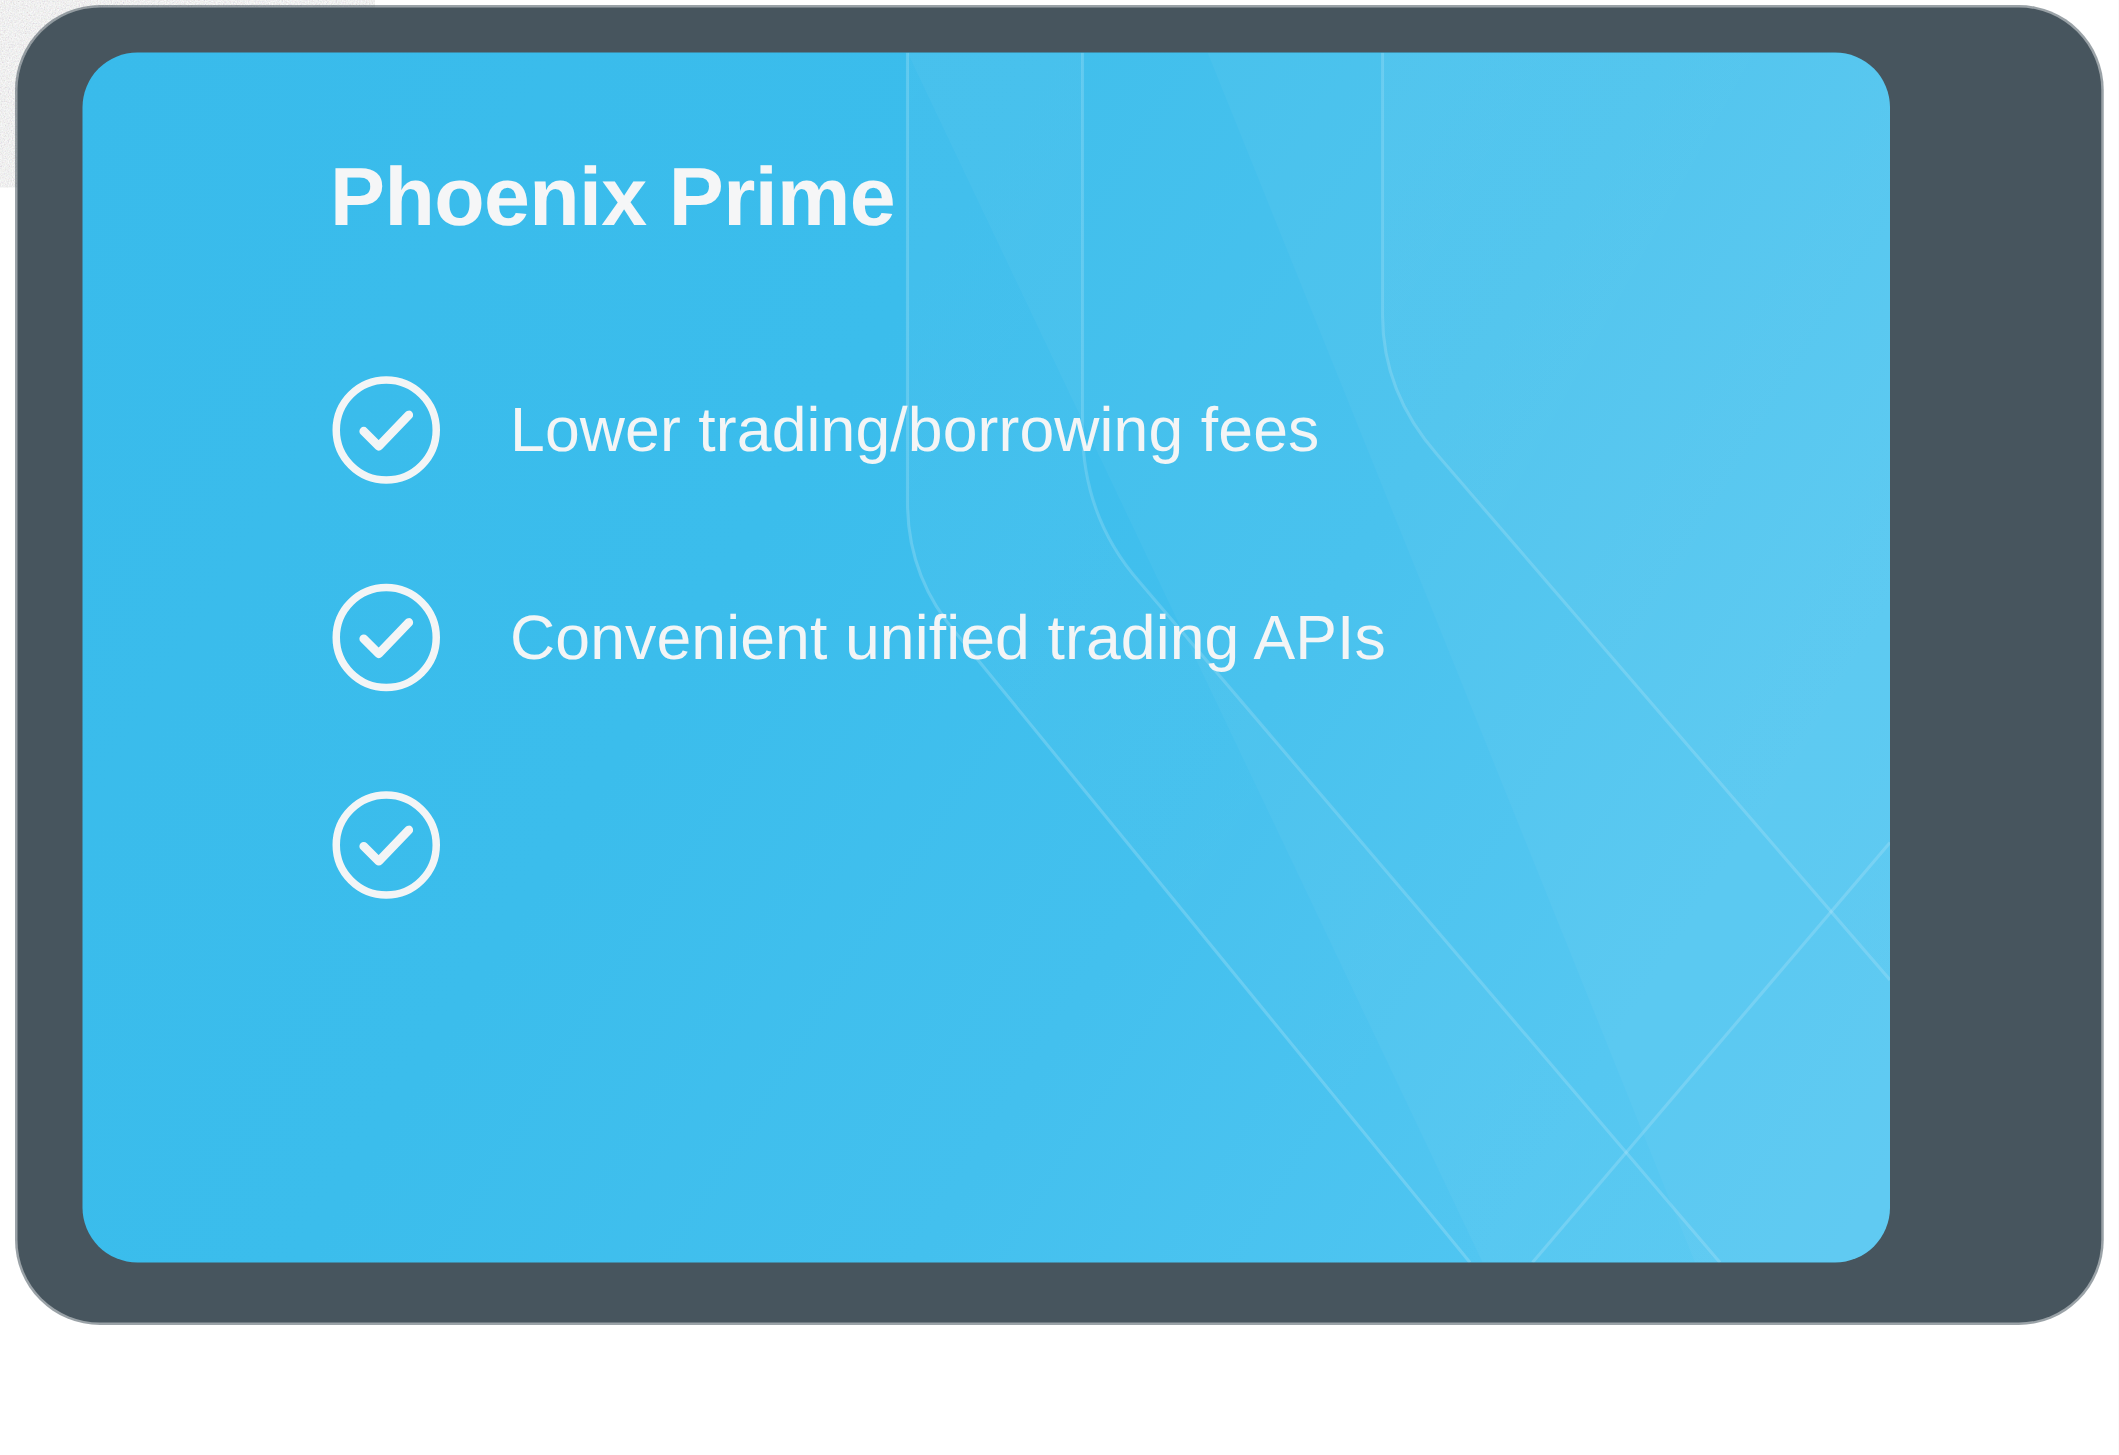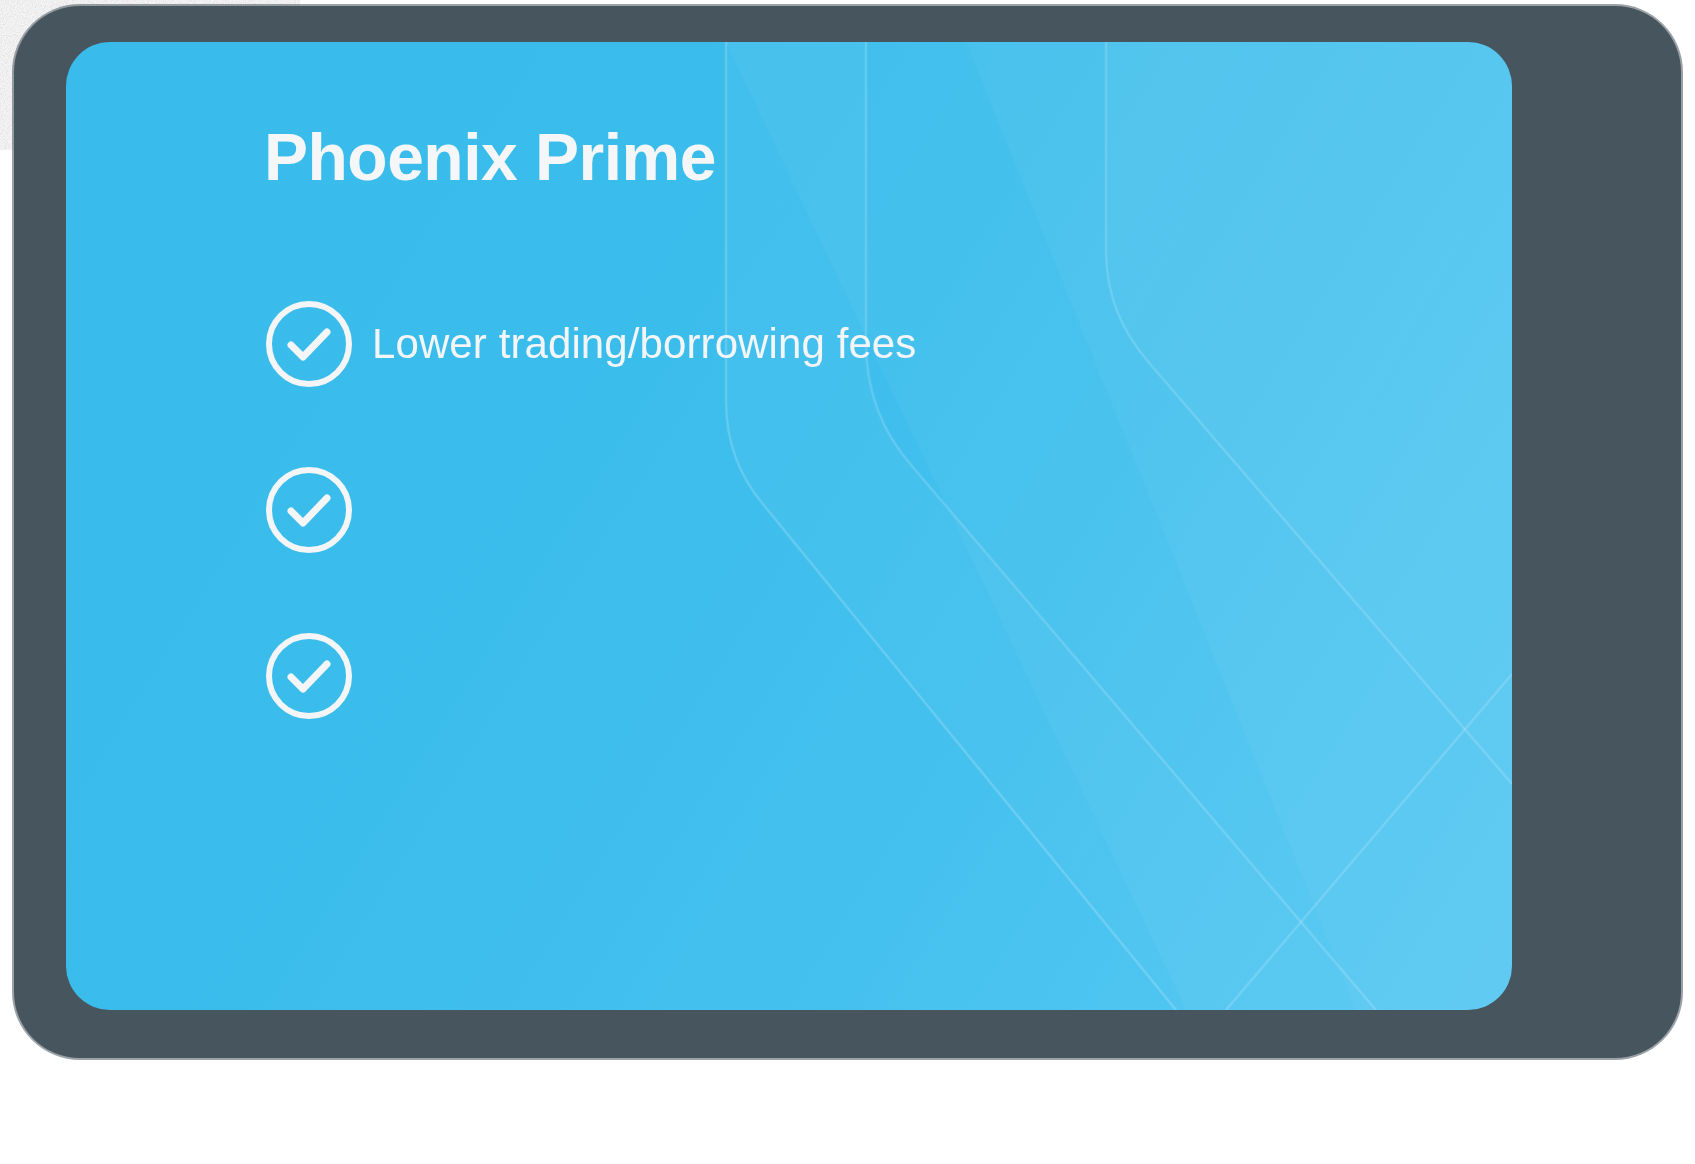--- a/index.html
+++ b/index.html
@@ -91,22 +91,22 @@
   }
   .feature-row:last-child { margin-bottom: 0; }
 
   .check-icon {
     width: 90px;
     height: 90px;
     flex: 0 0 90px;
     display: block;
   }
   .feature-label {
-    margin-left: 18px;
-    font-size: 42px;
+    margin-left: 54px;
+    font-size: 50px;
     color: #f3f5f6;
     line-height: 1;
     letter-spacing: 0.1px;
     white-space: nowrap;
   }
 </style>
 </head>
 <body>
 
 <div id="backdrop">
@@ -163,20 +163,21 @@
             <path d="M 27 46 L 39 58 L 63 33" fill="none" stroke="#f3f5f6" stroke-width="7" stroke-linecap="round" stroke-linejoin="round"></path>
           </svg>
           <span class="feature-label">Lower trading/borrowing fees</span>
         </div>
 
         <div class="feature-row">
           <svg class="check-icon" viewBox="0 0 90 90">
             <circle cx="45" cy="45" r="40" fill="none" stroke="#f3f5f6" stroke-width="6"></circle>
             <path d="M 27 46 L 39 58 L 63 33" fill="none" stroke="#f3f5f6" stroke-width="7" stroke-linecap="round" stroke-linejoin="round"></path>
           </svg>
+          <span class="feature-label">Convenient unified trading APIs</span>
         </div>
 
         <div class="feature-row">
           <svg class="check-icon" viewBox="0 0 90 90">
             <circle cx="45" cy="45" r="40" fill="none" stroke="#f3f5f6" stroke-width="6"></circle>
             <path d="M 27 46 L 39 58 L 63 33" fill="none" stroke="#f3f5f6" stroke-width="7" stroke-linecap="round" stroke-linejoin="round"></path>
           </svg>
         </div>
 
 

